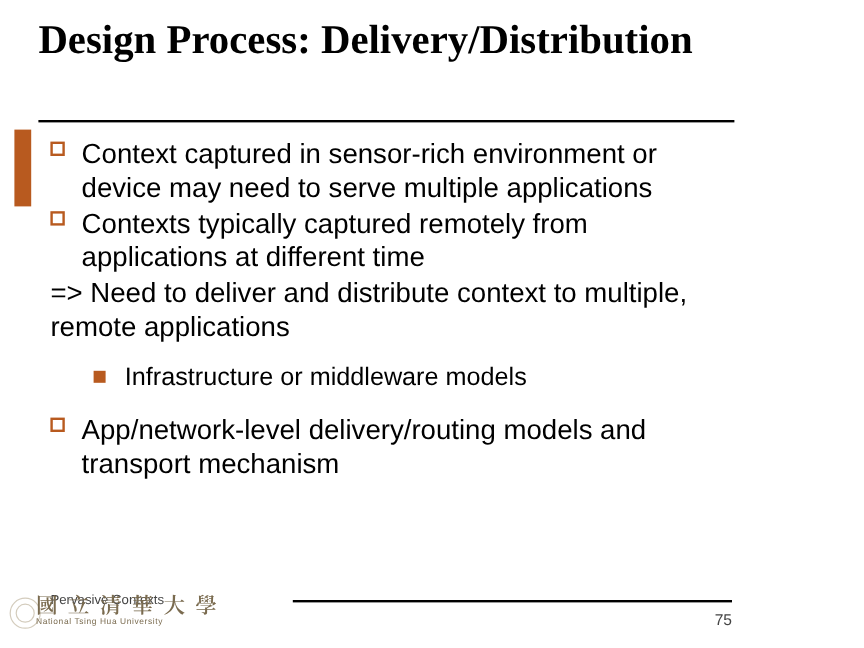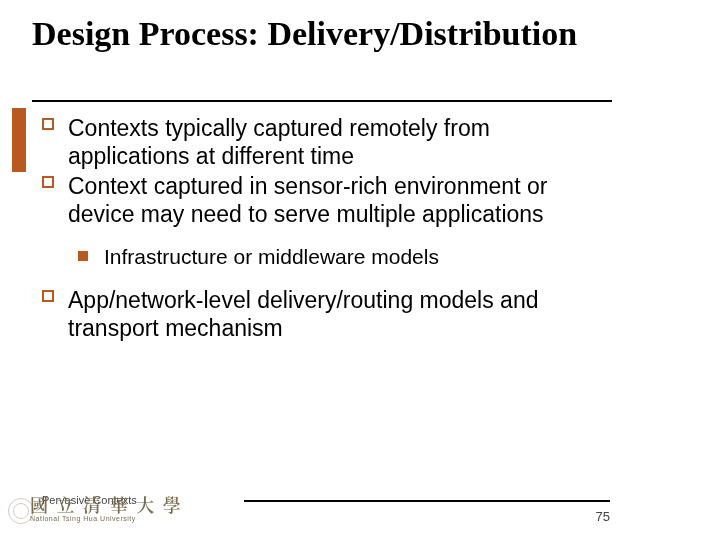--- a/index.html
+++ b/index.html
@@ -159,26 +159,27 @@
 
 <div class="slide">
 
   <div class="title">Design Process: Delivery/Distribution</div>
   <div class="title-rule"></div>
   <div class="accent-box"></div>
 
   <div class="body">
     <div class="bul1">
       <span class="mark"></span>
+      <span>Context captured in sensor-rich environment or device may need to serve multiple applications</span>
+    </div>
+    <div class="bul1">
+      <span class="mark"></span>
       <span>Contexts typically captured remotely from applications at different time</span>
     </div>
-    <div class="bul1">
-      <span class="mark"></span>
-      <span>Context captured in sensor-rich environment or device may need to serve multiple applications</span>
-    </div>
+    <div class="arrow-line">=&gt; Need to deliver and distribute context to multiple, remote applications</div>
 
     <div class="bul2">
       <span class="mark"></span>
       <span>Infrastructure or middleware models</span>
     </div>
 
     <div class="bul1">
       <span class="mark"></span>
       <span>App/network-level delivery/routing models and transport mechanism</span>
     </div>

